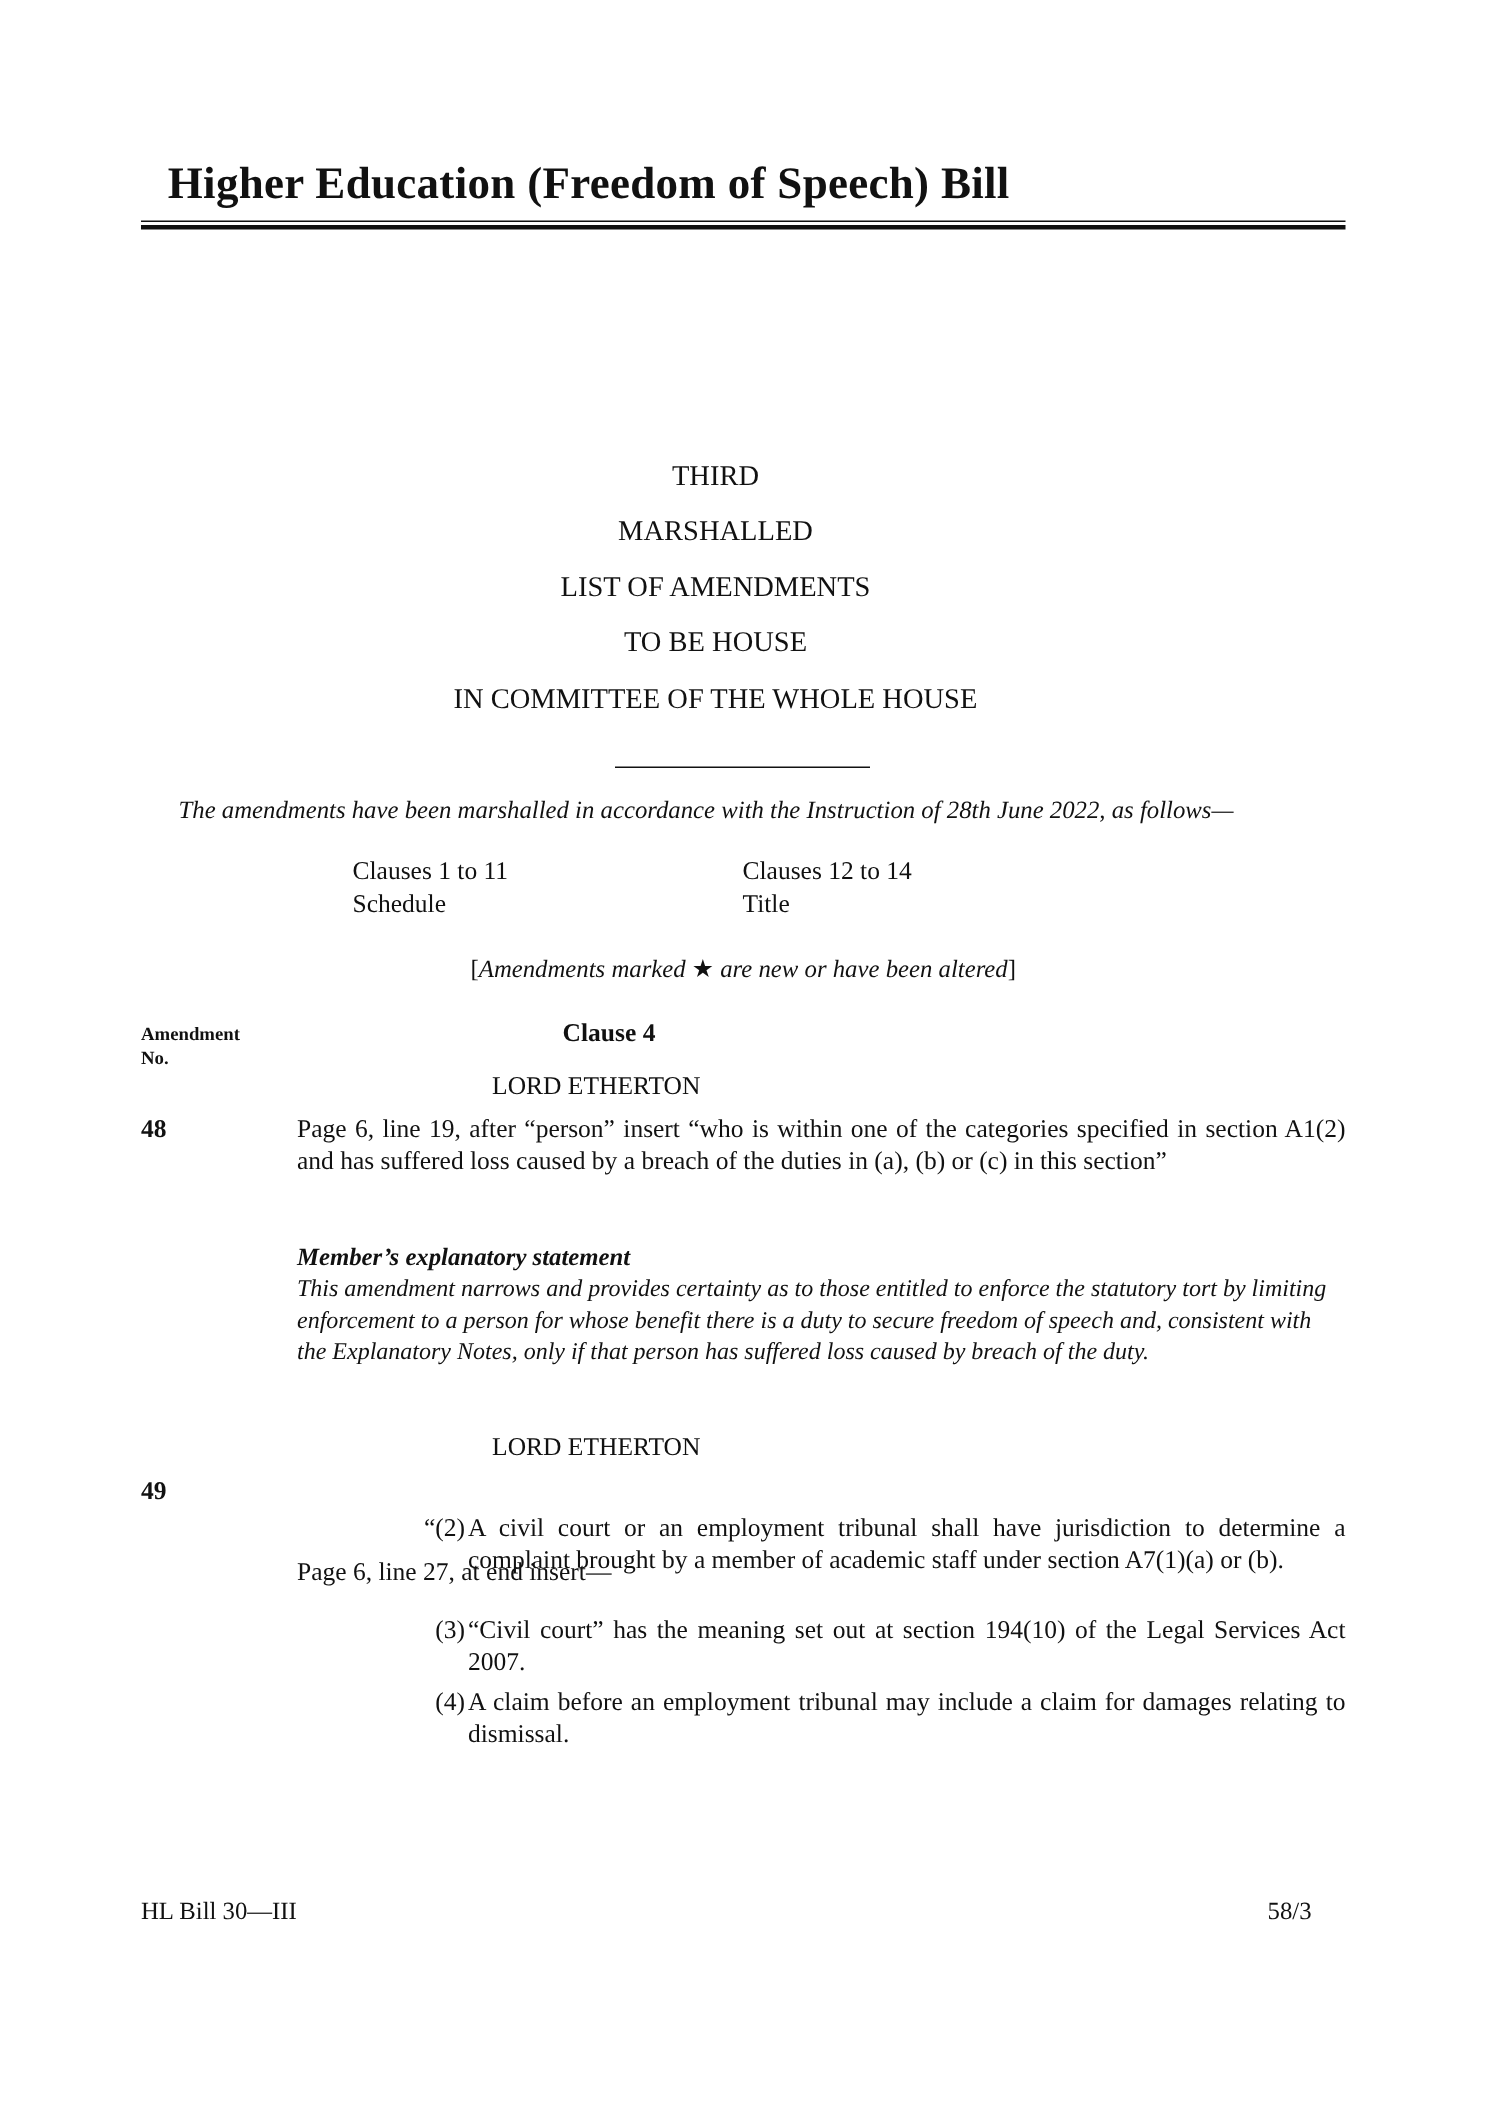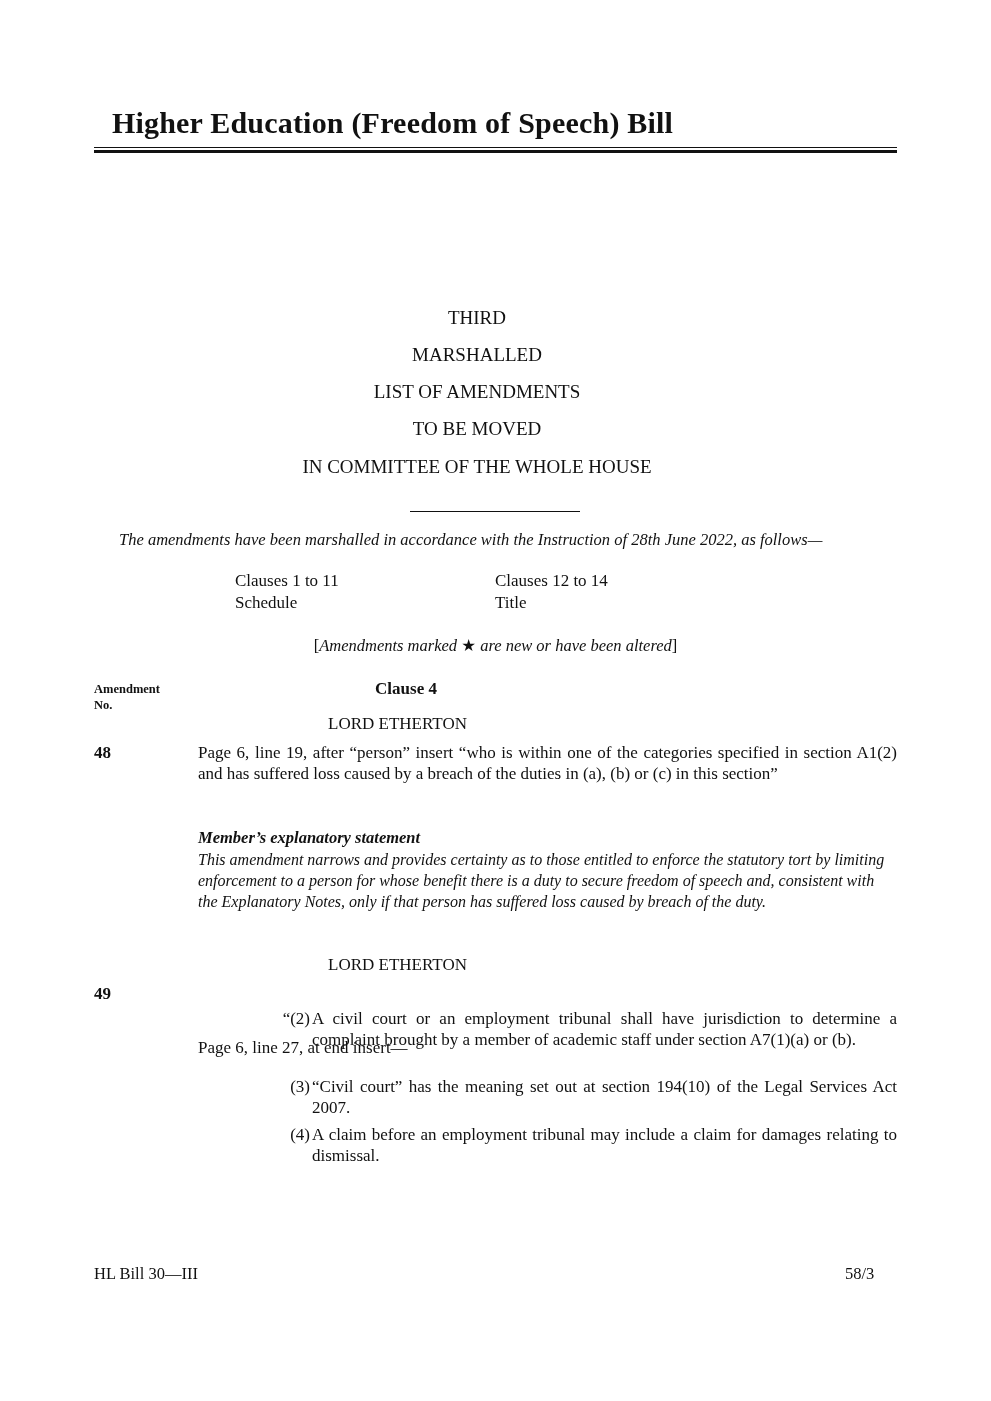--- a/index.html
+++ b/index.html
@@ -30,21 +30,21 @@
 </head>
 <body>
 
 <div class="abs title">Higher Education (Freedom of Speech) Bill</div>
 <div class="abs rule-thin"></div>
 <div class="abs rule-thick"></div>
 
 <div class="abs heading-line" style="top:307px">THIRD</div>
 <div class="abs heading-line" style="top:344px">MARSHALLED</div>
 <div class="abs heading-line" style="top:381px">LIST OF AMENDMENTS</div>
-<div class="abs heading-line" style="top:418px">TO BE MOVED</div>
+<div class="abs heading-line" style="top:418px">TO BE HOUSE</div>
 <div class="abs heading-line" style="top:456px">IN COMMITTEE OF THE WHOLE HOUSE</div>
 
 <div class="abs sep"></div>
 
 <div class="abs intro">The amendments have been marshalled in accordance with the Instruction of 28th June 2022, as follows—</div>
 
 <div class="abs clauses" style="left:235px; top:571px">Clauses 1 to 11</div>
 <div class="abs clauses" style="left:495px; top:571px">Clauses 12 to 14</div>
 <div class="abs clauses" style="left:235px; top:593px">Schedule</div>
 <div class="abs clauses" style="left:495px; top:593px">Title</div>

